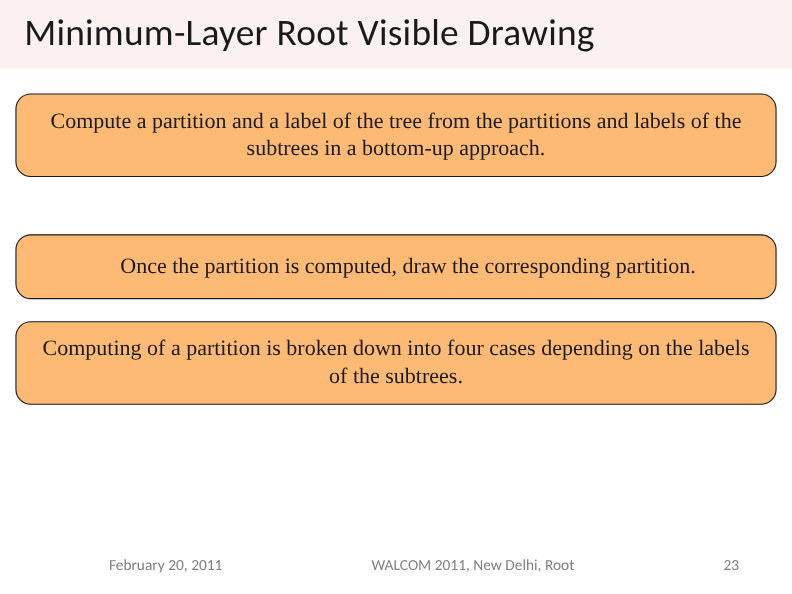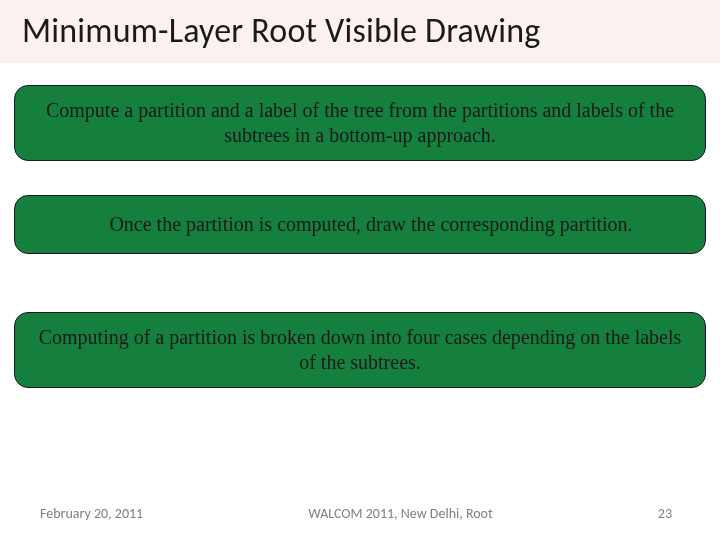--- a/index.html
+++ b/index.html
@@ -17,44 +17,44 @@
   .title-bar h1 {
     font-size: 34px;
     font-weight: 400;
     color: #1a1a1a;
     letter-spacing: 0.2px;
   }
   .boxes {
     padding: 0 14px;
   }
   .box {
-    background: #15803d;
+    background: #fdba74;
     border: 1.5px solid #1a1a1a;
     border-radius: 14px;
     padding: 12px 18px;
     text-align: center;
   }
   .box p {
     font-family: "Times New Roman", Times, serif;
     font-size: 20px;
     line-height: 1.25;
     color: #1a1a1a;
   }
   .box1 { margin-top: 22px; }
-  .box2 { margin-top: 34px; padding-top:16px; padding-bottom:16px;padding-left:40px; }
-  .box3 { margin-top: 58px; }
+  .box2 { margin-top: 52px; padding-top:16px; padding-bottom:16px;padding-left:40px; }
+  .box3 { margin-top: 20px; }
   .footer {
     position: absolute;
     bottom: 18px;
     left: 0;
     width: 100%;
     display: flex;
     justify-content: space-between;
     align-items: center;
-    padding: 0 48px 0 40px;
+    padding: 0 48px 0 99px;
     font-size: 14px;
     color: #808080;
     font-family: Calibri, "Segoe UI", Arial, sans-serif;
   }
 </style>
 </head>
 <body>
 
 <div class="title-bar">
   <h1>Minimum-Layer Root Visible Drawing</h1>

